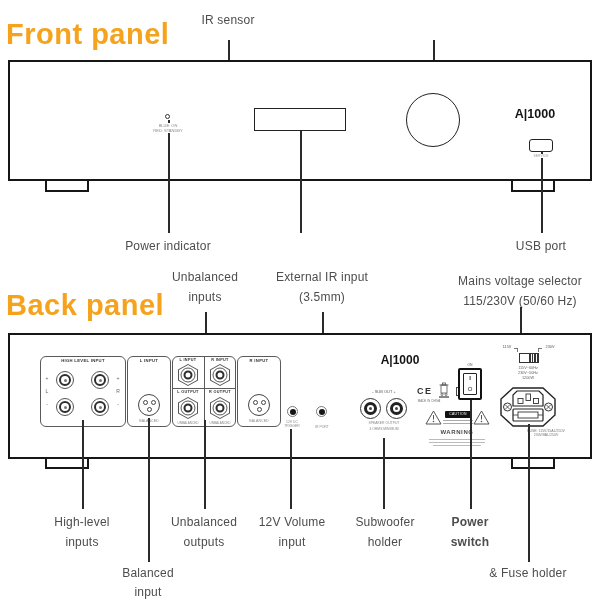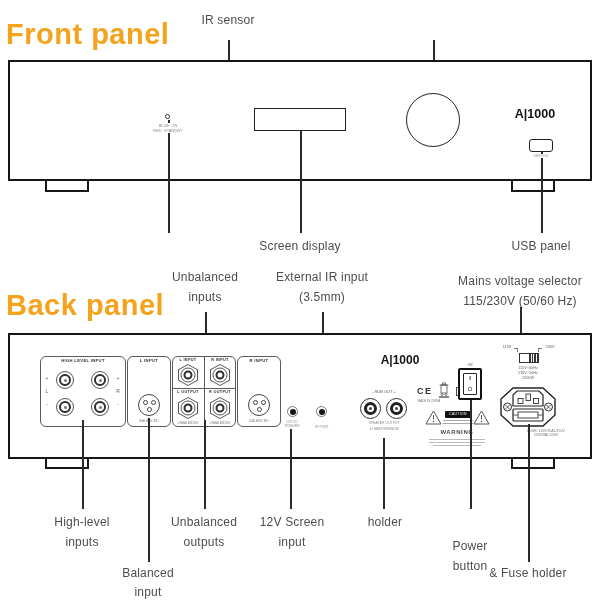--- a/index.html
+++ b/index.html
@@ -73,22 +73,22 @@
   <div class="tiny" style="left:138px;top:123px;width:60px;font-size:4px;line-height:5px;background:#fff;color:#888;">
     <span>BLUE: ON</span>
     <span>RED: STANDBY</span>
   </div>
   <div class="abs" style="left:254px;top:108px;width:92px;height:23px;border:1.5px solid #222;background:#fff;"></div>
   <div class="abs" style="left:406px;top:93px;width:54px;height:54px;border:1.5px solid #222;border-radius:50%;background:#fff;"></div>
   <div class="abs" style="left:500px;top:107px;width:70px;text-align:center;font-size:12.5px;font-weight:bold;color:#141414;">A|1000</div>
   <div class="abs" style="left:529px;top:139px;width:24px;height:13px;border:1.5px solid #222;border-radius:3px;background:#fff;"></div>
   <div class="tiny" style="left:527px;top:154px;width:28px;font-size:3.4px;color:#999;background:#fff;">SERVICE</div>
 
-  <div class="lbl" style="left:240px;top:236px;width:120px;">Screen display</div>
-  <div class="lbl" style="left:481px;top:236px;width:120px;">USB panel</div>
+  <div class="lbl" style="left:108px;top:236px;width:120px;">Power indicator</div>
+  <div class="lbl" style="left:481px;top:236px;width:120px;">USB port</div>
 
   <div class="lbl" style="left:145px;top:267px;width:120px;">
     <span>Unbalanced</span>
     <span>inputs</span>
   </div>
   <div class="lbl" style="left:252px;top:267px;width:140px;">
     <span>External IR input</span>
     <span>(3.5mm)</span>
   </div>
   <div class="lbl" style="left:428px;top:271px;width:184px;">
@@ -302,29 +302,30 @@
 
   <div class="lbl" style="left:22px;top:512px;width:120px;">
     <span>High-level</span>
     <span>inputs</span>
   </div>
   <div class="lbl" style="left:144px;top:512px;width:120px;">
     <span>Unbalanced</span>
     <span>outputs</span>
   </div>
   <div class="lbl" style="left:227px;top:512px;width:130px;">
-    <span>12V Screen</span>
+    <span>12V Volume</span>
     <span>input</span>
   </div>
   <div class="lbl" style="left:325px;top:512px;width:120px;">
+    <span>Subwoofer</span>
     <span>holder</span>
   </div>
-  <div class="lbl" style="left:410px;top:536px;width:120px;">
+  <div class="lbl" style="left:410px;top:512px;width:120px;font-weight:bold;">
     <span>Power</span>
-    <span>button</span>
+    <span>switch</span>
   </div>
 
   <div class="lbl" style="left:88px;top:564px;width:120px;line-height:19px;">
     <span>Balanced</span>
     <span>input</span>
   </div>
   <div class="lbl" style="left:458px;top:564px;width:140px;line-height:19px;">
     <span>&amp; Fuse holder</span>
   </div>
 

